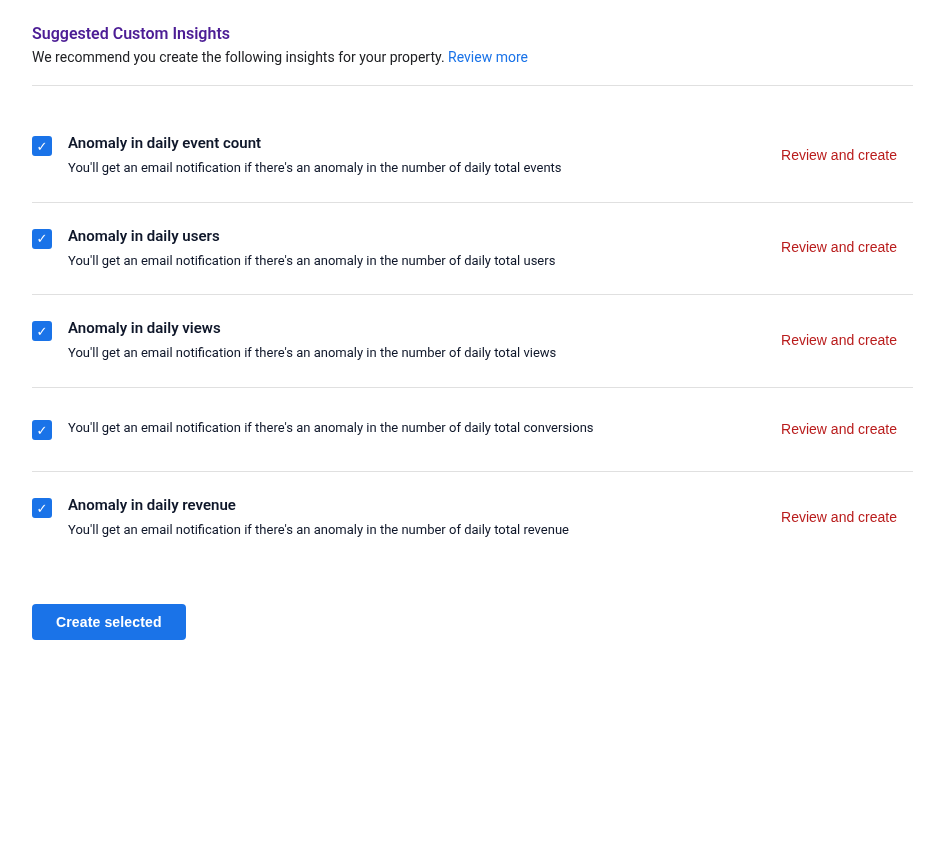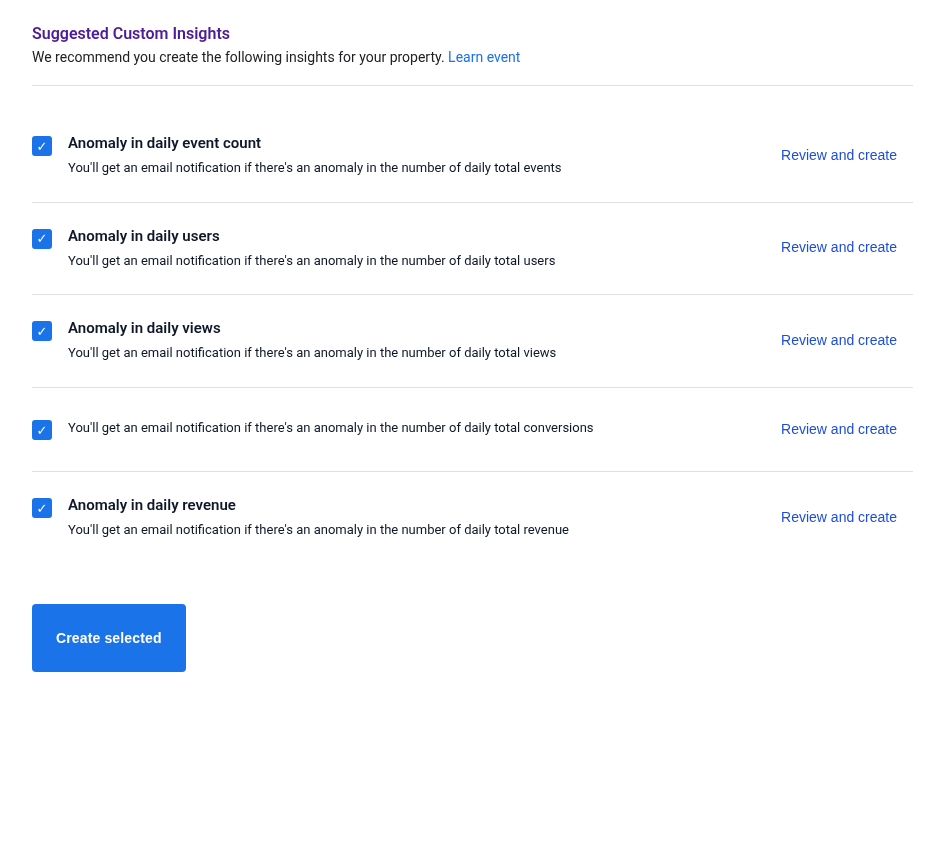--- a/index.html
+++ b/index.html
@@ -106,21 +106,21 @@
     }
 
     .insight-description {
       font-size: 13px;
       color: #0f172a;
       line-height: 1.5;
       max-width: 660px;
     }
 
     .review-button {
-      color: #1d4ed8;
+      color: #b91c1c;
       background: none;
       border: none;
       font-size: 14px;
       font-weight: 500;
       cursor: pointer;
       text-align: center;
       padding: 8px 16px;
       min-width: 100px;
       flex-shrink: 0;
       line-height: 1.4;
@@ -129,37 +129,37 @@
     .footer {
       margin-top: 32px;
       padding-top: 8px;
     }
 
     .create-selected-button {
       background: #1a73e8;
       color: #fff;
       border: none;
       border-radius: 4px;
-      padding: 26px 24px;
+      padding: 10px 24px;
       font-size: 14px;
       font-weight: 600;
       cursor: pointer;
       letter-spacing: 0.01em;
     }
   </style>
 </head>
 <body>
 
 <div class="page-container">
 
   <div class="page-title">Suggested Custom Insights</div>
 
   <div class="page-subtitle">
     <span>We recommend you create the following insights for your property.</span>
-    <a class="learn-more-link">Learn event</a>
+    <a class="learn-more-link">Review more</a>
   </div>
 
   <div class="divider"></div>
 
   <div class="insights-list">
 
     <div class="insight-item">
       <div class="insight-left">
         <div class="checkbox-container">
           <div class="checkbox">

